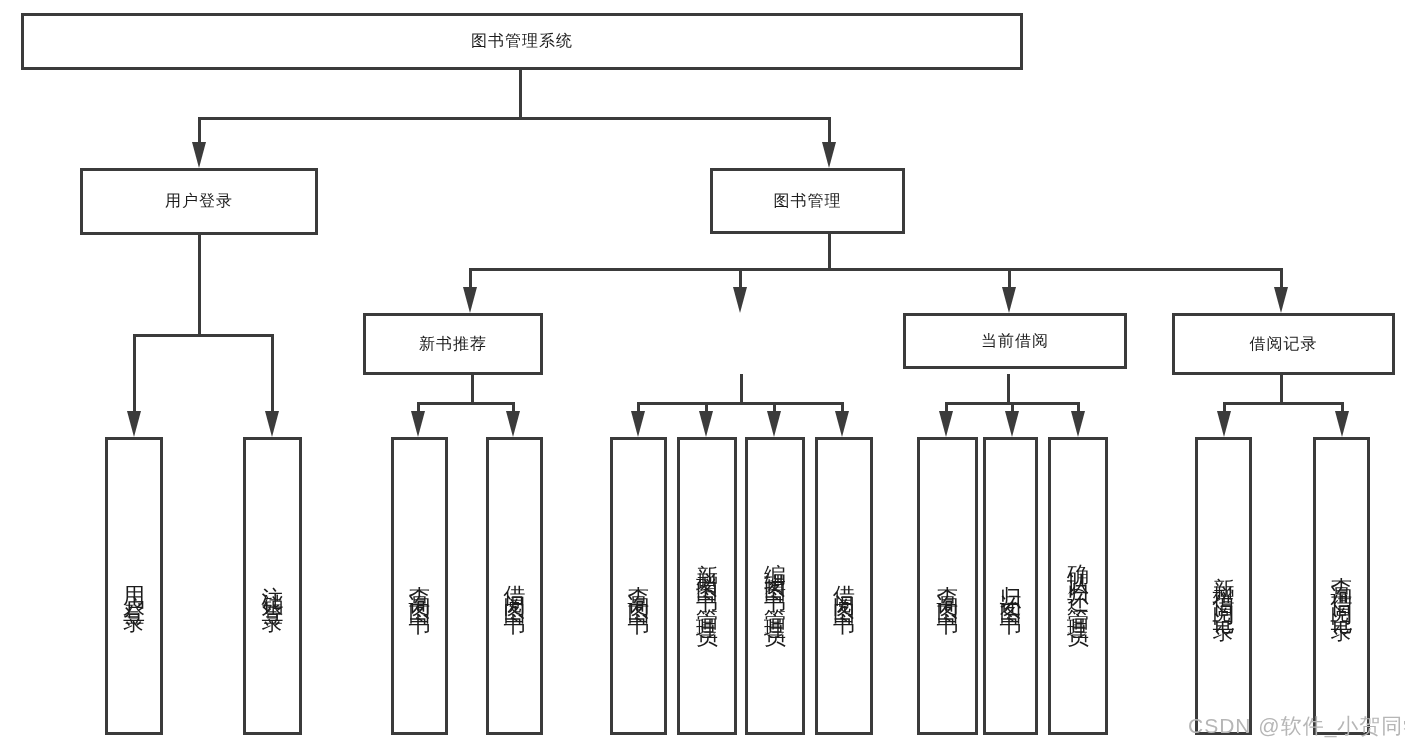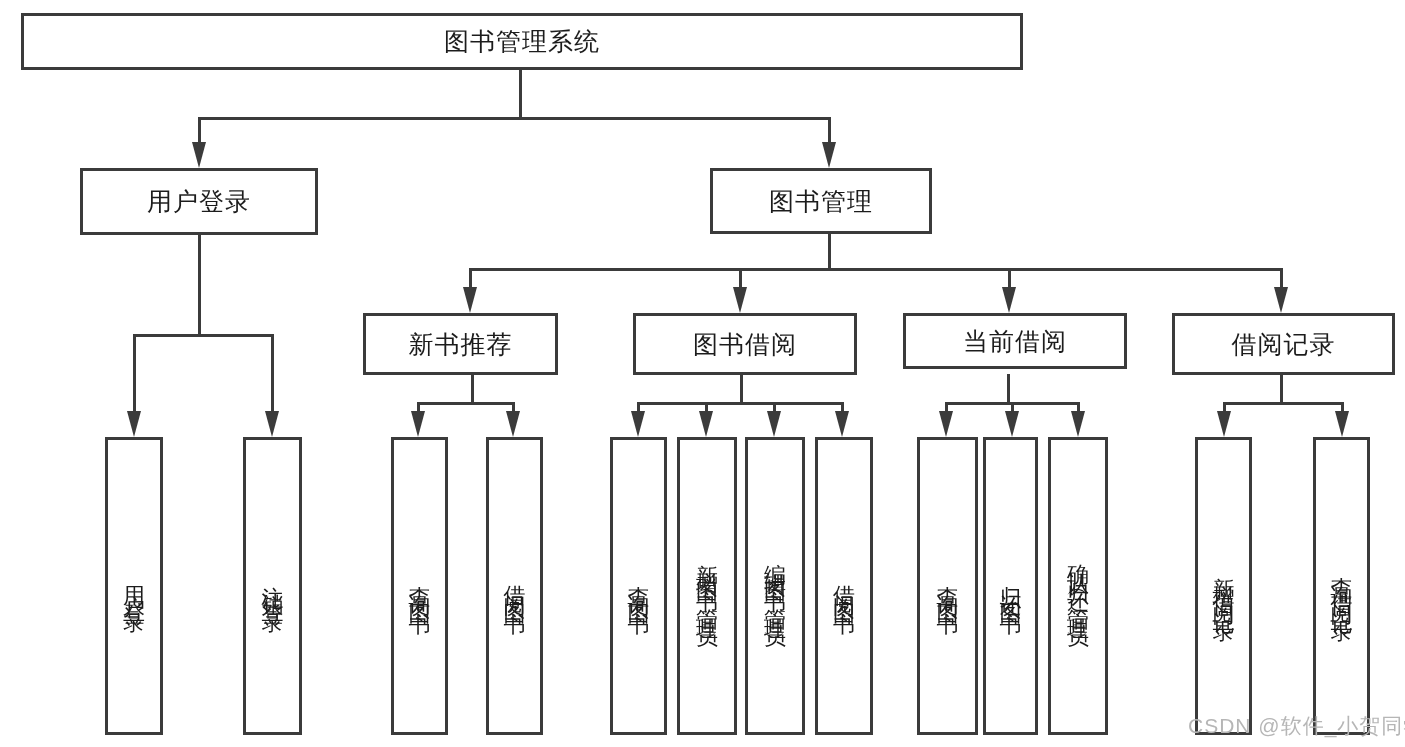--- a/index.html
+++ b/index.html
@@ -11,21 +11,21 @@
   html,body{margin:0;padding:0;background:var(--background);}
   .stage{
     position:relative;width:1405px;height:747px;background:var(--background);
     font-family:"Liberation Sans","DejaVu Sans",sans-serif;color:var(--text);
     overflow:hidden;
   }
   .box{
     position:absolute;box-sizing:border-box;border:3px solid var(--line);
     background:var(--background);display:flex;align-items:center;justify-content:center;
   }
-  .box.h span{font-size:25px;letter-spacing:1px;white-space:nowrap;}
+  .box.h span{font-size:16px;letter-spacing:1px;white-space:nowrap;}
   .box.v span{
     writing-mode:vertical-rl;text-orientation:mixed;
     font-size:22px;letter-spacing:9px;line-height:1;white-space:nowrap;
   }
   .hl{position:absolute;height:3px;background:var(--line);}
   .vl{position:absolute;width:3px;background:var(--line);}
   .ah{
     position:absolute;width:0;height:0;
     border-left:7px solid transparent;border-right:7px solid transparent;
     border-top:26px solid var(--line);
@@ -40,29 +40,26 @@
 
 <div class="stage">
 
   <div class="box h" style="left:21px;top:13px;width:1002px;height:57px">
     <span>图书管理系统</span>
   </div>
 
   <div class="box h" style="left:80px;top:168px;width:238px;height:67px">
     <span>用户登录</span>
   </div>
-  <div class="box h" style="left:710px;top:168px;width:222px;height:66px">
+  <div class="box h" style="left:710px;top:168px;width:195px;height:66px">
     <span>图书管理</span>
   </div>
 
-  <div class="box h" style="left:363px;top:313px;width:195px;height:62px">
+  <div class="box h" style="left:363px;top:313px;width:180px;height:62px">
     <span>新书推荐</span>
-  </div>
-  <div class="box h" style="left:633px;top:313px;width:224px;height:62px">
-    <span>图书借阅</span>
   </div>
   <div class="box h" style="left:903px;top:313px;width:224px;height:56px">
     <span>当前借阅</span>
   </div>
   <div class="box h" style="left:1172px;top:313px;width:223px;height:62px">
     <span>借阅记录</span>
   </div>
 
   <div class="box v" style="left:105px;top:437px;width:58px;height:298px">
     <span>用户登录</span>

